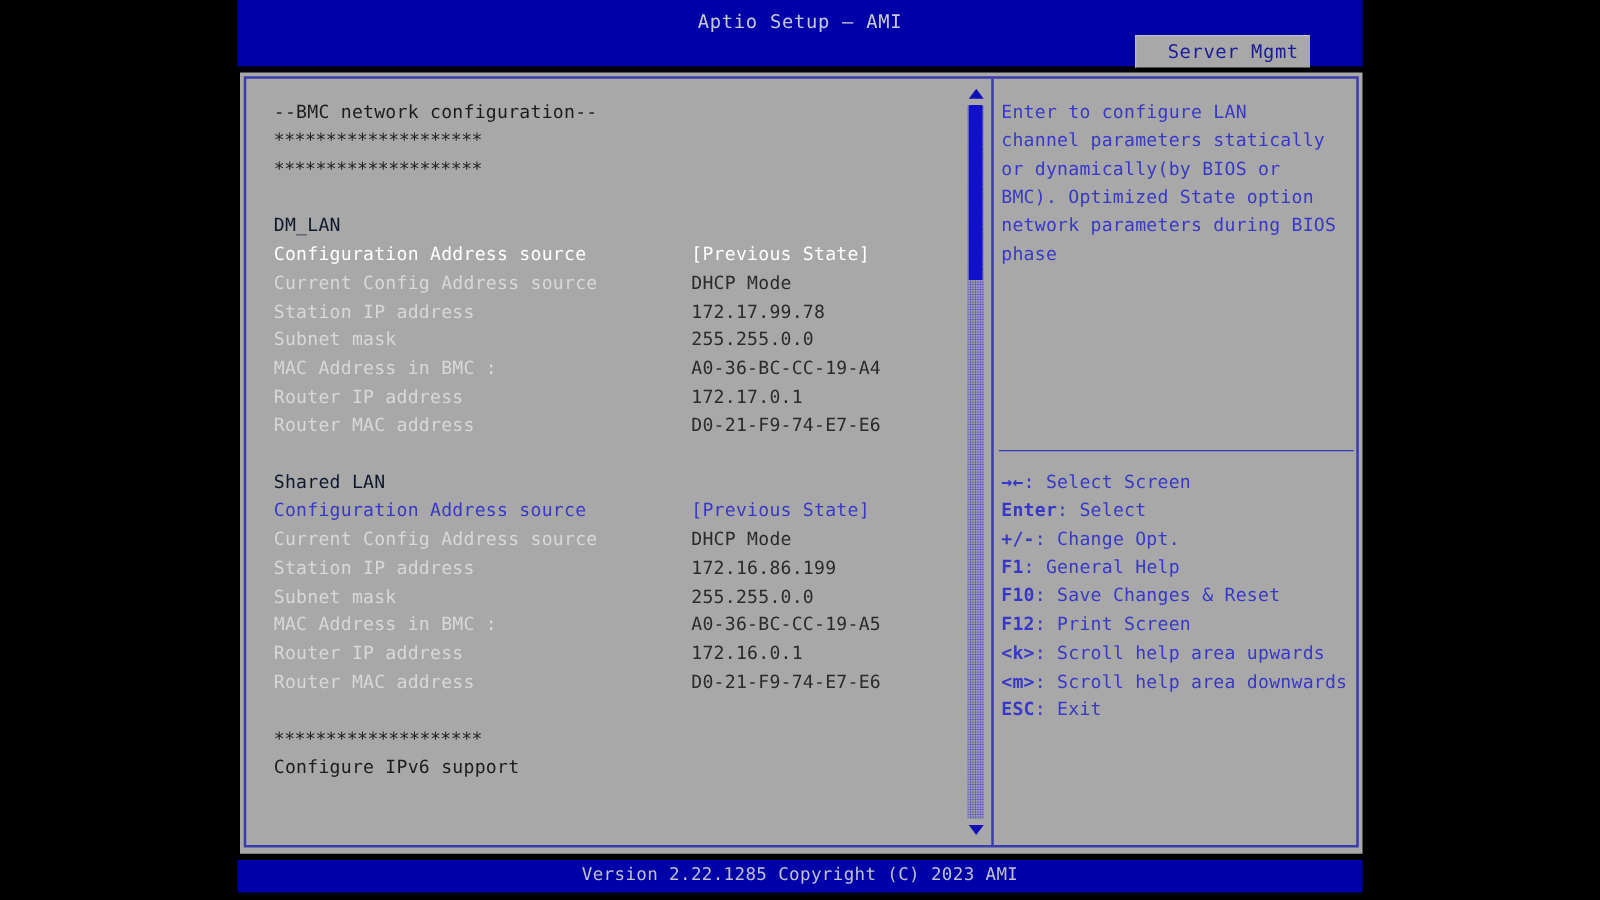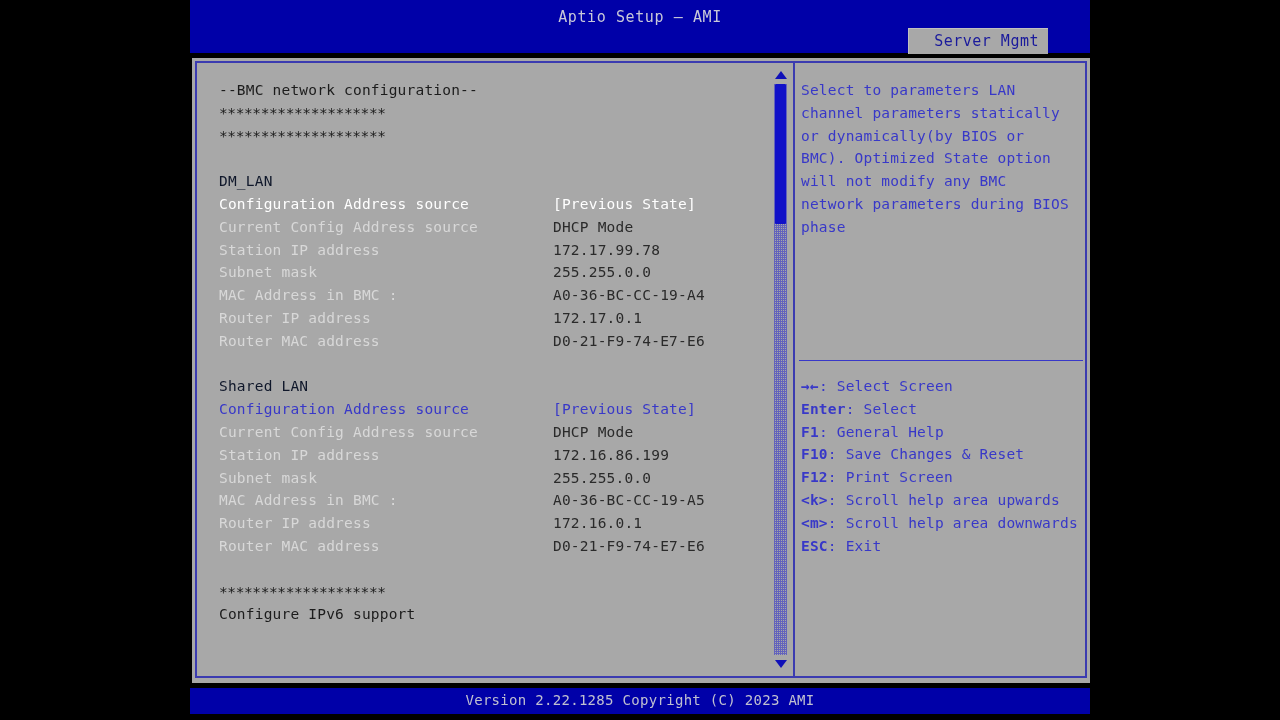--- a/index.html
+++ b/index.html
@@ -291,34 +291,34 @@
           <div class="sb-track"></div>
           <div class="sb-thumb"></div>
           <div class="sb-arrow sb-down"></div>
         </div>
       </div>
 
       <div class="vdivider"></div>
 
       <div class="right-panel">
         <div class="help-text">
-          <div class="help-line">Select to parameters LAN</div>
+          <div class="help-line">Enter to configure LAN</div>
           <div class="help-line">channel parameters statically</div>
           <div class="help-line">or dynamically(by BIOS or</div>
           <div class="help-line">BMC). Optimized State option</div>
-          <div class="help-line">will not modify any BMC</div>
           <div class="help-line">network parameters during BIOS</div>
           <div class="help-line">phase</div>
         </div>
 
         <div class="hdivider"></div>
 
         <div class="legend">
           <div class="legend-line"><span class="key">→←</span><span>: Select Screen</span></div>
           <div class="legend-line"><span class="key">Enter</span><span>: Select</span></div>
+          <div class="legend-line"><span class="key">+/-</span><span>: Change Opt.</span></div>
           <div class="legend-line"><span class="key">F1</span><span>: General Help</span></div>
           <div class="legend-line"><span class="key">F10</span><span>: Save Changes &amp; Reset</span></div>
           <div class="legend-line"><span class="key">F12</span><span>: Print Screen</span></div>
           <div class="legend-line"><span class="key">&lt;k&gt;</span><span>: Scroll help area upwards</span></div>
           <div class="legend-line"><span class="key">&lt;m&gt;</span><span>: Scroll help area downwards</span></div>
           <div class="legend-line"><span class="key">ESC</span><span>: Exit</span></div>
         </div>
       </div>
 
     </div>

